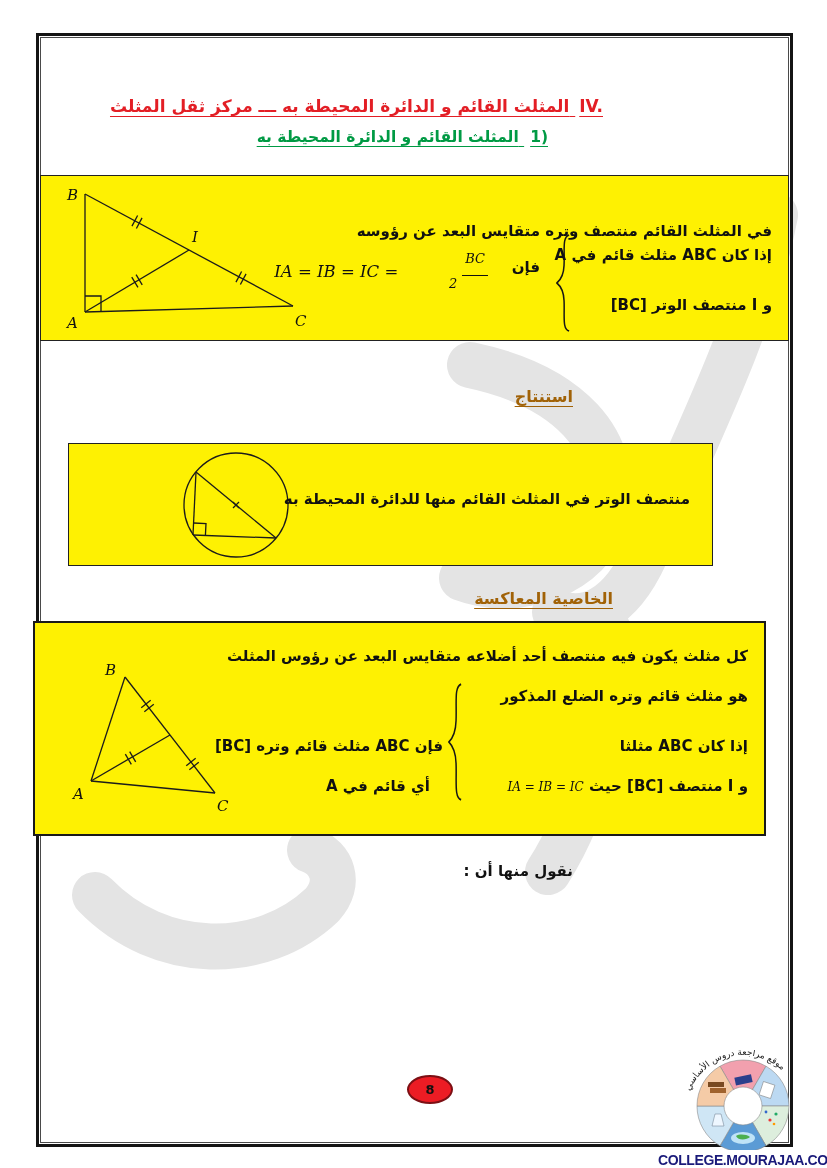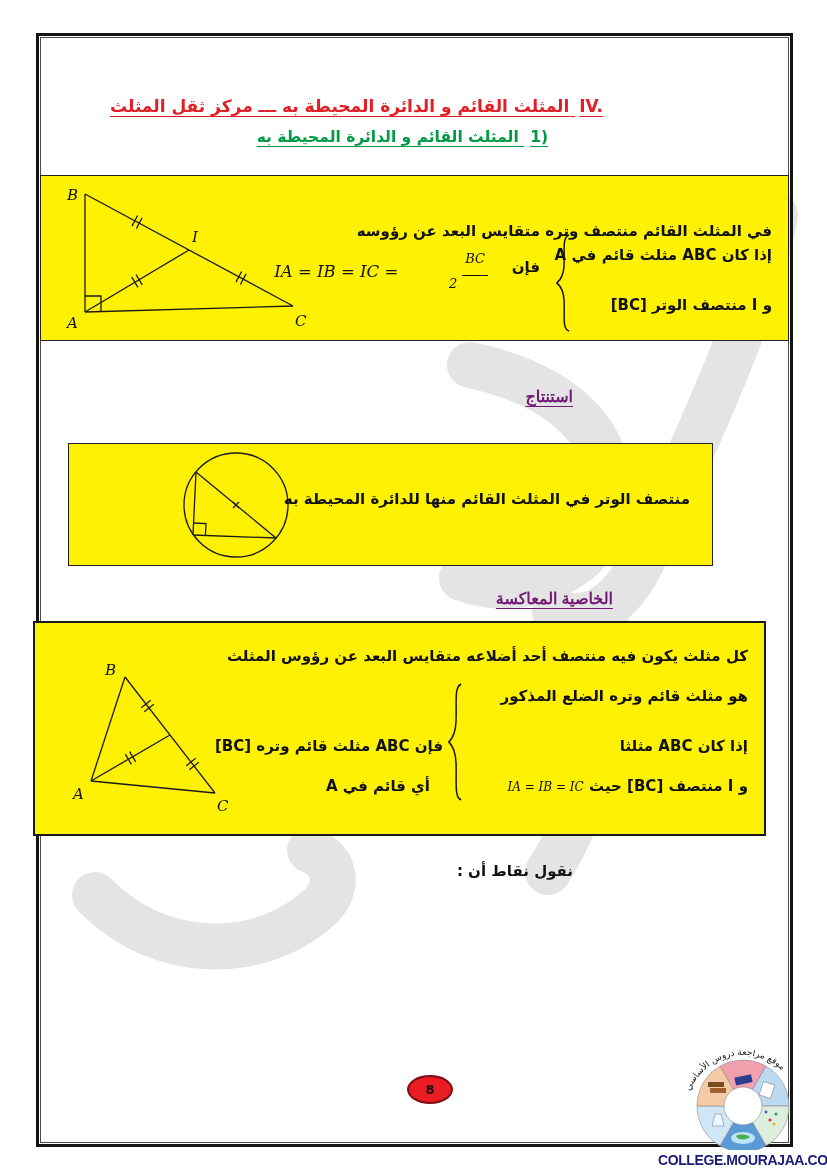--- a/index.html
+++ b/index.html
@@ -26,22 +26,22 @@
 
   .btxt{position:absolute;font-size:15px;font-weight:700;color:#111;white-space:nowrap;}
   .math{font-family:"DejaVu Serif",serif;font-style:italic;font-weight:500;direction:ltr;unicode-bidi:isolate;}
   .formula{position:absolute;display:inline-flex;align-items:center;gap:20px;font-size:16.5px;}
   .frac{display:inline-flex;flex-direction:column;align-items:center;line-height:1;font-size:13px;}
   .frac .num{border-bottom:1.2px solid #111;padding:0 3px 10px;margin-left:44px;}
   .frac .den{padding-top:1px;}
   .brace{position:absolute;width:14px;}
   .brace path{fill:none;stroke:#161616;stroke-width:1.7px;}
 
-  .red-heading{position:absolute;font-size:16px;font-weight:700;color:#701a75;
-      text-decoration:underline;text-underline-offset:4px;white-space:nowrap;font-family:Liberation Serif, serif;}
+  .red-heading{position:absolute;font-size:16px;font-weight:700;color:#a16207;
+      text-decoration:underline;text-underline-offset:4px;white-space:nowrap;}
   .plain-note{position:absolute;font-size:15px;font-weight:700;color:#111;white-space:nowrap;}
 
   .diagram{position:absolute;}
   .diagram line,.diagram path,.diagram circle,.diagram polyline{stroke:#1b1b1b;stroke-width:1.3;fill:none;}
   .diagram text{font-family:"DejaVu Serif",serif;font-style:italic;font-size:15px;fill:#111;stroke:none;}
 
   .page-oval{position:absolute;left:407px;top:1075px;width:46px;height:29px;background:#ec1c24;
       border:2px solid #7c0f14;border-radius:50%;display:flex;align-items:center;justify-content:center;
       font-size:13px;font-weight:700;color:#111;box-sizing:border-box;}
 
@@ -174,21 +174,21 @@
       </div>
 
       <svg class="brace" style="top:60px;right:302px;height:118px;" viewBox="0 0 16 100" preserveAspectRatio="none">
         <path d="M15,1 C7,3 10,16 9.2,32 C8.8,42 5,47 1,50 C5,53 8.8,58 9.2,68 C10,84 7,97 15,99"></path>
       </svg>
 
       <div class="btxt rtl" style="top:114px;right:321px;">فإن ABC مثلث قائم وتره [BC]</div>
       <div class="btxt rtl" style="top:154px;right:334px;">أي قائم في A</div>
     </div>
 
-    <div class="plain-note rtl" style="top:862px;right:82px;">نقول نقاط أن :</div>
+    <div class="plain-note rtl" style="top:862px;right:82px;">نقول منها أن :</div>
 
 
     <div class="page-oval">
       <span>8</span>
     </div>
 
     <div class="logo">
       <svg width="169" height="100" viewBox="0 0 169 100">
         <defs>
           <path id="cap-arc" d="M28,62 A57,57 0 0 1 142,62" fill="none"></path>

